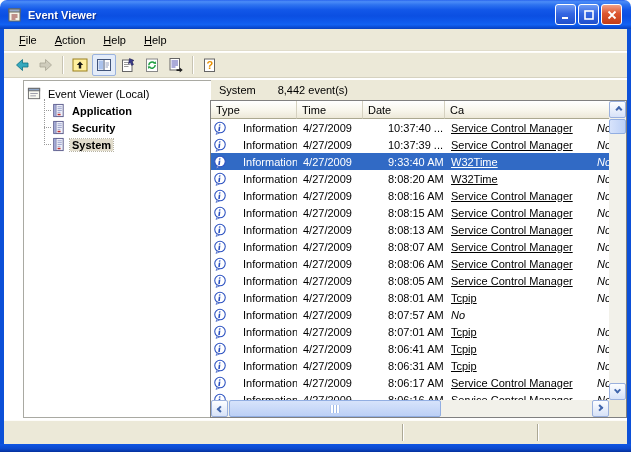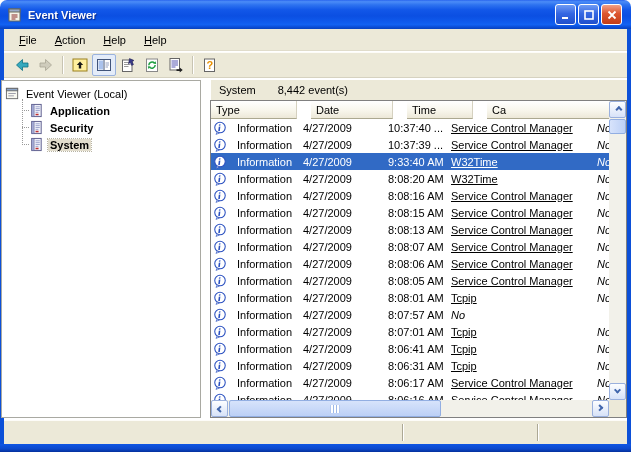--- a/index.html
+++ b/index.html
@@ -36,49 +36,49 @@
   .toolbar { position:absolute; left:4px; right:4px; top:52px; height:26px;
     background:#ece9d8; border-top:1px solid #fdfcf8; border-bottom:1px solid #d6d2c0;
     display:flex; align-items:center; padding-left:6px; }
   .tb-btn { width:24px; height:22px; display:flex; align-items:center; justify-content:center;
     border:1px solid transparent; }
   .tb-btn.pressed { border:1px solid #9ab2dd; background:#e4ecf9; border-radius:2px; }
   .tb-sep { width:2px; height:18px; margin:0 4px; border-left:1px solid #c8c4b2; border-right:1px solid #fff; }
   .tb-btn svg { width:16px; height:16px; }
 
   
-  .tree-pane { position:absolute; left:1px; top:80px; width:200px; height:338px;
+  .tree-pane { position:absolute; left:23px; top:80px; width:200px; height:338px;
     background:#fff; border:1px solid #a9a9a2; padding:4px 0 0 3px; }
   .tree-root { display:flex; align-items:center; height:17px; white-space:nowrap; }
   .tree-root svg,.tree-item svg { width:15px; height:15px; margin-right:4px; flex:none; }
   .tree-children { margin-left:11px; position:relative;font-weight:bold; }
   .tree-children::before { content:""; position:absolute; left:6px; top:-3px; bottom:8px;
     border-left:1px dotted #9a9a9a; }
   .tree-item { display:flex; align-items:center; height:17px; white-space:nowrap; position:relative; padding-left:13px; }
   .tree-item::before { content:""; position:absolute; left:6px; top:8px; width:7px;
     border-top:1px dotted #9a9a9a; }
   .tree-item.selected .tree-label { background:#e2ddcd; outline:1px dotted #b8b4a4; }
   .tree-label { padding:0 2px; }
 
   
   .result-header { position:absolute; left:211px; top:80px; right:4px; height:20px;
     background:#ece9d8; display:flex; align-items:center; padding-left:8px; gap:22px; }
   .listbox { position:absolute; left:210px; top:100px; right:4px; bottom:34px;
     background:#fff; border:1px solid #808080; }
-  .lv-header { position:absolute; left:0; top:0; right:17px; height:18px; display:flex; overflow:hidden;gap:14px; }
+  .lv-header { position:absolute; left:0; top:0; right:17px; height:18px; display:flex; overflow:hidden; }
   .hdr-cell { background:linear-gradient(180deg,#ffffff 0%,#f8f6ec 55%,#ece8d8 100%);
     border-right:1px solid #d5d1c0; border-bottom:1px solid #aba890;
     display:flex; align-items:center; padding-left:5px; flex:none; white-space:nowrap; overflow:hidden; }
   .k-type{width:86px;} .k-date{width:82px;} .k-time{width:66px;} .k-source{width:146px;}
   .k-category{flex:1 1 auto; border-right:none;}
   .lv-rows { position:absolute; left:0; top:18px; right:17px; bottom:17px; overflow:hidden; }
   .lv-row { display:flex; height:17px; align-items:center; white-space:nowrap; }
   .lv-row.selected { background:#316ac5; color:#fff; }
   .cell { overflow:hidden; flex:none; }
-  .c-type{width:86px; display:flex; align-items:center; padding-left:2px; gap:10px;}
+  .c-type{width:86px; display:flex; align-items:center; padding-left:2px; gap:16px;}
   .c-date{width:82px; padding-left:6px;}
   .c-time{width:66px; padding-left:9px;}
   .c-source{width:146px; padding-left:6px;text-decoration:underline;}
   .c-category{flex:1 1 auto; padding-left:6px;font-style:italic;}
   .info-ic { width:14px; height:14px; flex:none; }
 
   
   .vscroll { position:absolute; top:0; right:0; bottom:17px; width:17px; background:#f2f1ea; }
   .hscroll { position:absolute; left:0; right:17px; bottom:0; height:17px; background:#f2f1ea; display:flex; }
   .corner { position:absolute; right:0; bottom:0; width:17px; height:17px; background:#ece9d8; }
@@ -251,25 +251,25 @@
     <span>System</span>
     <span>8,442 event(s)</span>
   </div>
 
   <div class="listbox">
     <div class="lv-header">
 
     <div class="hdr-cell k-type">
           <span>Type</span>
         </div>
+        <div class="hdr-cell k-time">
+          <span>Time</span>
+        </div>
         <div class="hdr-cell k-date">
           <span>Date</span>
-        </div>
-        <div class="hdr-cell k-time">
-          <span>Time</span>
         </div>
         <div class="hdr-cell k-category">
           <span>Ca</span>
         </div>
       </div>
 
     <div class="lv-rows">
 
         <div class="lv-row">
           <div class="cell c-type">

